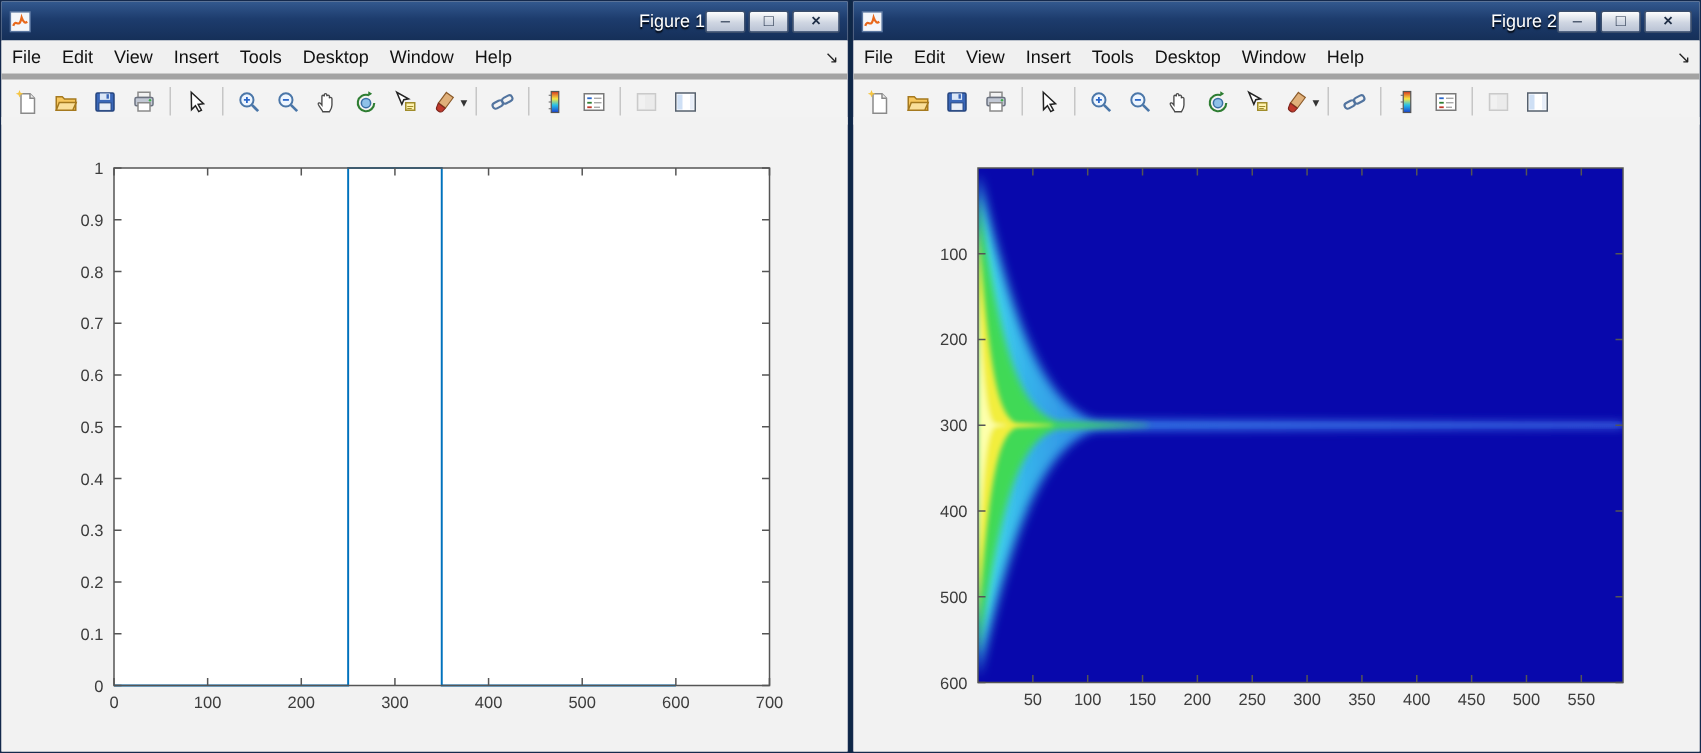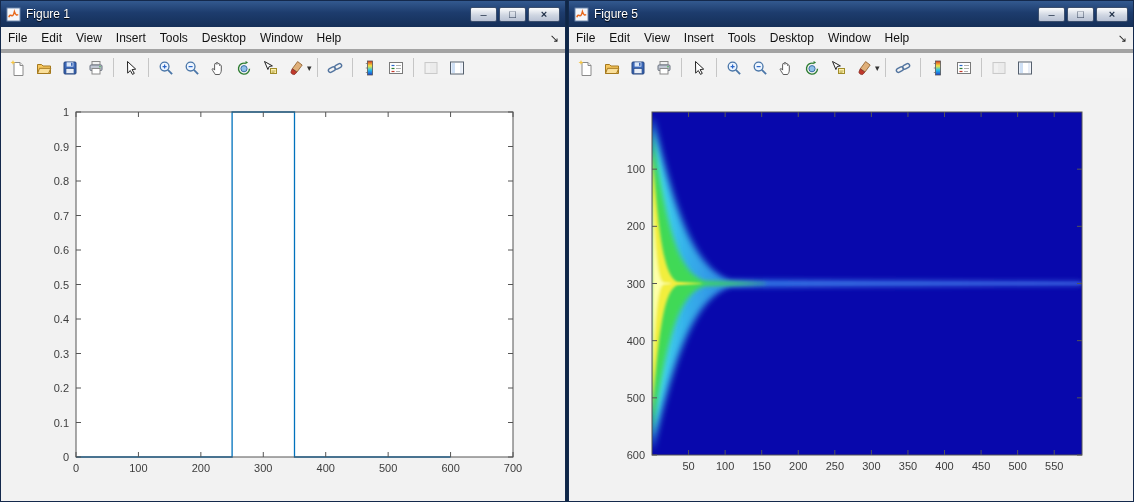--- a/index.html
+++ b/index.html
@@ -4,21 +4,21 @@
 <style>
   html,body{margin:0;padding:0;}
   body{width:1134px;height:502px;overflow:hidden;background:#0e2747;
        font-family:"Liberation Sans",sans-serif;}
   .desktop{position:relative;width:1134px;height:502px;}
   .window{position:absolute;top:0;height:502px;background:#f2f2f2;
           border:1px solid #14294c;box-sizing:border-box;}
   .titlebar{height:26px;background:linear-gradient(180deg,#33598f 0%,#1d3c6d 45%,#152f58 100%);
             display:flex;align-items:center;color:#fff;font-size:12px;position:relative;}
   .app-icon{width:15px;height:15px;margin:0 5px 0 5px;display:inline-flex;}
-  .title-text{flex:1;text-shadow:0 1px 1px #000;}
+  .title-text{flex:1;text-shadow:0 1px 1px #000;text-align:right;}
   .controls{display:flex;gap:2px;margin-right:5px;}
   .wbtn{width:27px;height:15px;border:1px solid #3c4f6d;border-radius:2px;
         background:linear-gradient(180deg,#fdfdfd,#cfd6e2 55%,#b9c2d4);
         color:#1d2c44;font-size:11px;line-height:11px;display:inline-flex;
         align-items:center;justify-content:center;padding:0;cursor:default;
         font-family:"Liberation Sans",sans-serif;}
   .wbtn.close{width:32px;font-weight:bold;}
   .menubar{height:22px;background:#f0f0f0;border-bottom:4px solid #a3a3a3;
            display:flex;align-items:center;font-size:12px;color:#111;position:relative;}
   .menu-item{padding:3px 7px;}
@@ -318,21 +318,21 @@
     </div>
   </div>
 
   <div class="window" style="left:568px;width:566px;">
     <div class="titlebar">
       <span class="app-icon">
         <svg viewBox="0 0 16 16">
             <use href="#sym-matlab-figure-icon"></use>
           </svg>
       </span>
-      <span class="title-text">Figure 5</span>
+      <span class="title-text">Figure 2</span>
       <span class="controls">
         <button class="wbtn">–</button>
         <button class="wbtn">□</button>
         <button class="wbtn close">×</button>
       </span>
     </div>
     <div class="menubar">
         <span class="menu-item">File</span>
         <span class="menu-item">Edit</span>
         <span class="menu-item">View</span>

